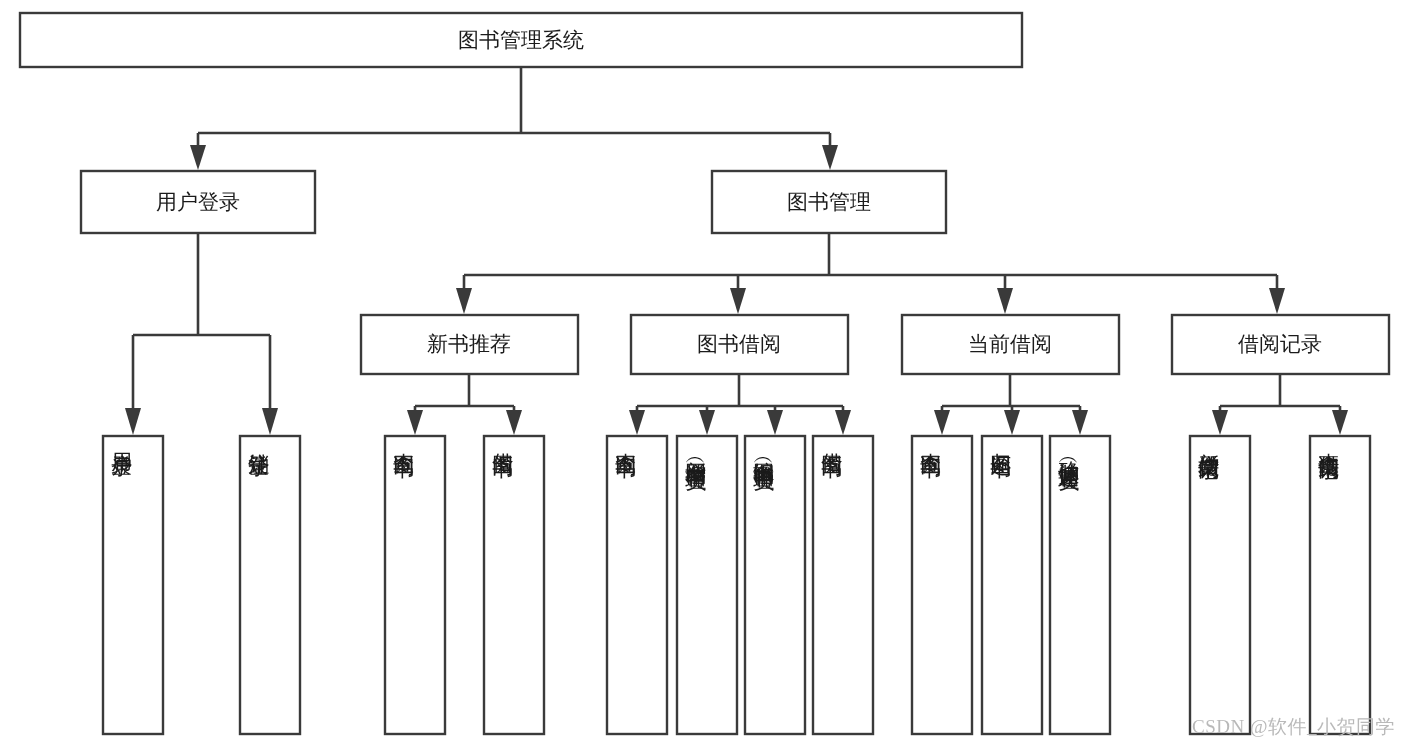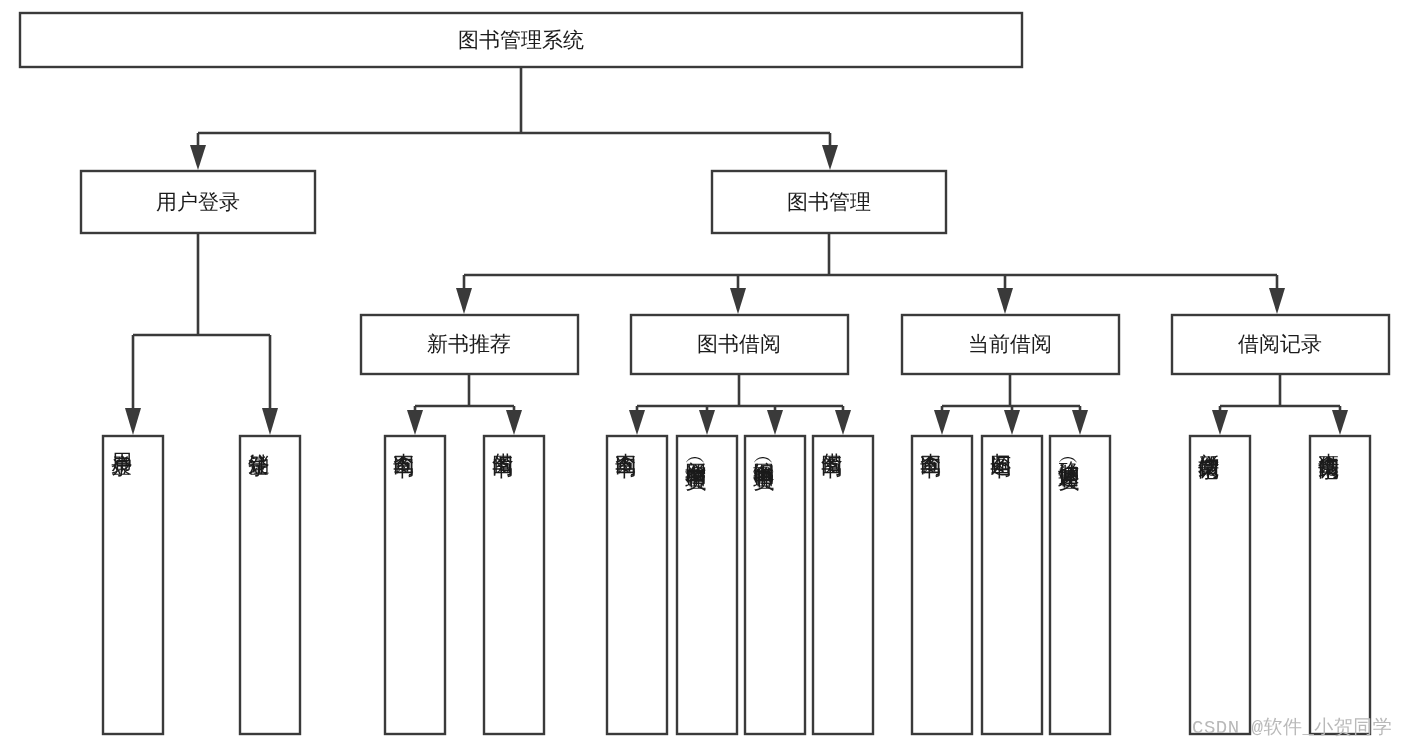--- a/index.html
+++ b/index.html
@@ -56,21 +56,21 @@
     font-family: "Liberation Sans", sans-serif;
     font-size: 21px;
     line-height: 1.04;
     color: #1b1b1b;
     letter-spacing: 1.5px;
     white-space: nowrap;
     pointer-events: none;
   }
   .watermark {
     position: absolute;
-    font-family: Liberation Mono, monospace;
+    font-family: Liberation Serif, serif;
     font-size: 19px;
     color: #b9b9b9;
     white-space: nowrap;
     letter-spacing: 0.5px;
   }
 </style>
 </head>
 <body>
 
 <div id="diagram-root">

